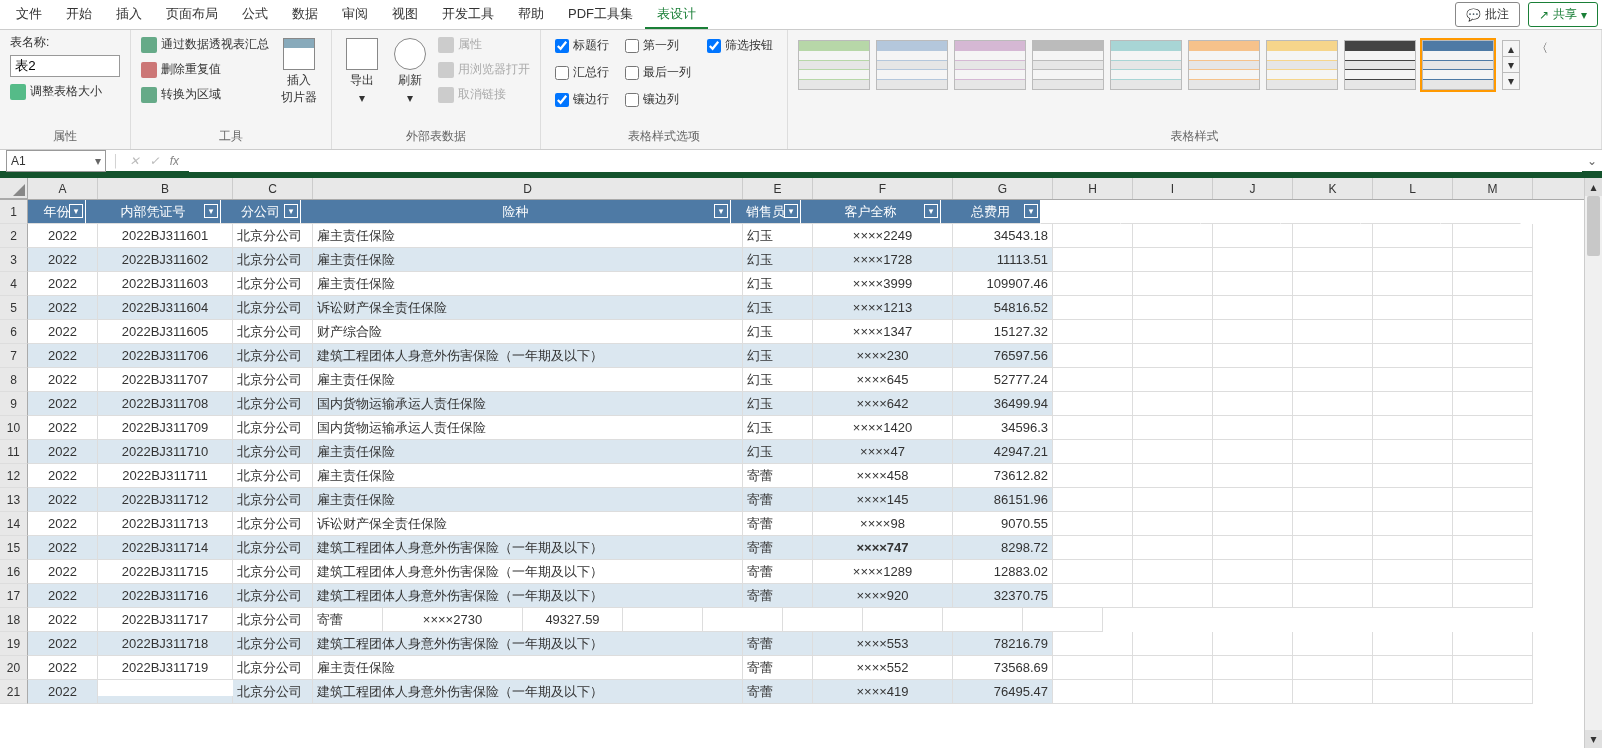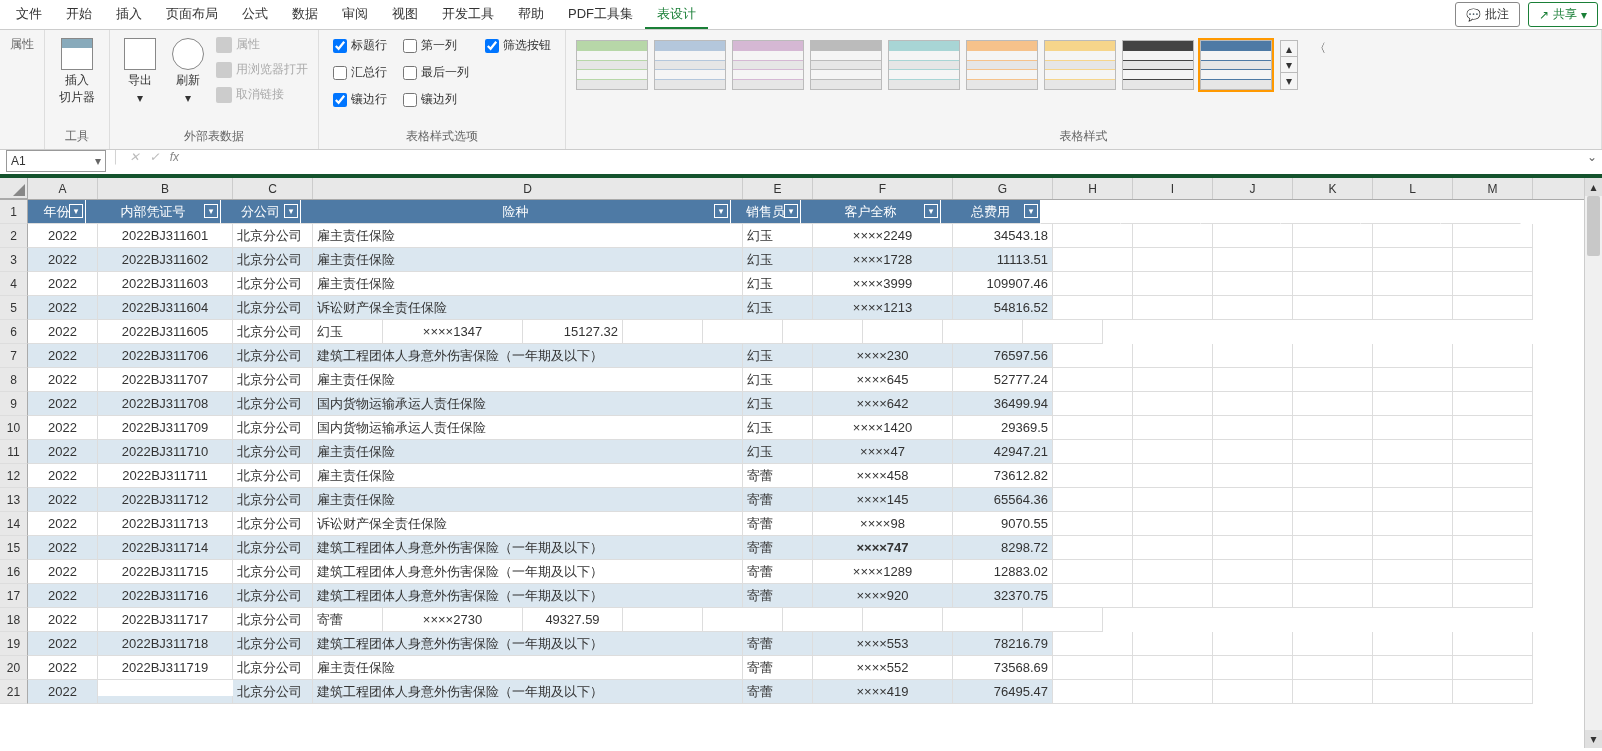--- a/index.html
+++ b/index.html
@@ -30,21 +30,21 @@
 .style-gallery { display: flex; gap: 6px; align-items: center; }
 .style-swatch { width: 72px; height: 50px; border: 1px solid #bbb; margin-top: 6px; }
 .style-swatch.sel { outline: 2px solid #f90; }
 .gallery-arrows { display: flex; flex-direction: column; border: 1px solid #bbb; margin-top: 6px; }
 .gallery-arrows span { width: 16px; height: 16px; text-align: center; line-height: 16px; border-bottom: 1px solid #bbb; }
 .gallery-arrows span:last-child { border-bottom: none; }
 .collapse-arrow { margin-left: 6px; margin-top: 6px; width: 16px; height: 16px; text-align: center; }
 .disabled { color: #aaa; }
 
 
-.formula-bar { display: flex; align-items: flex-start; height: 28px; border-bottom: 4px solid #14532d; }
+.formula-bar { display: flex; align-items: center; height: 28px; border-bottom: 7px solid #14532d; }
 .name-box { width: 100px; height: 22px; border: 1px solid #999; margin: 0 6px; padding: 0 4px; display: flex; align-items: center; justify-content: space-between; }
 .name-box .dd { color: #666; }
 .fx-btns { display: flex; gap: 10px; padding: 0 10px; color: #888; font-style: italic; }
 .fx-input { flex: 1; border: none; height: 22px; padding: 0 6px; }
 .fx-expand { width: 20px; text-align: center; color: #666; }
 
 
 .grid { position: relative; height: 570px; display: flex; }
 .grid-main { flex: 1; overflow: hidden; position: relative; }
 .col-headers { display: flex; height: 22px; background: #e8e8e8; border-bottom: 1px solid #aaa; }
@@ -102,25 +102,49 @@
       <span>↗</span>
       <span>共享</span>
       <span>▾</span>
     </div>
   </div>
 </div>
 
 <div class="ribbon">
 
   <div class="ribbon-group">
+    <div class="ribbon-group-body">
+      <div class="props-col">
+        <label>表名称:</label>
+        <input type="text" value="表2" style="">
+        <div class="ribbon-smallrow">
+          <span class="mini-icon" style="background:#5b8"></span>
+          <span>调整表格大小</span>
+        </div>
+      </div>
+    </div>
     <div class="ribbon-group-label">属性</div>
   </div>
 
   <div class="ribbon-group">
     <div class="ribbon-group-body">
+      <div class="props-col">
+        <div class="ribbon-smallrow">
+            <span class="mini-icon"></span>
+            <span>通过数据透视表汇总</span>
+          </div>
+        <div class="ribbon-smallrow">
+            <span class="mini-icon" style="background:#c77"></span>
+            <span>删除重复值</span>
+          </div>
+        <div class="ribbon-smallrow">
+            <span class="mini-icon" style="background:#6a8"></span>
+            <span>转换为区域</span>
+          </div>
+      </div>
       <div class="ribbon-bigbtn">
         <div class="icon-box" style="background:linear-gradient(#8ab,#8ab 30%,#fff 30%)"></div>
         <span style="white-space:pre;text-align:center">插入
 切片器</span>
       </div>
     </div>
     <div class="ribbon-group-label">工具</div>
   </div>
 
   <div class="ribbon-group">
@@ -420,20 +444,21 @@
             <div class="cell empty" style="width: 80px;"></div>
             <div class="cell empty" style="width: 80px;"></div>
             <div class="cell empty" style="width: 80px;"></div>
             <div class="cell empty" style="width: 80px;"></div>
             <div class="cell empty" style="width: 80px;"></div>
           </div>
           <div class="row even">
             <div class="cell ctr" style="width: 70px;">2022</div>
             <div class="cell ctr" style="width: 135px;">2022BJ311605</div>
             <div class="cell" style="width: 80px;">北京分公司</div>
+            <div class="cell" style="width: 430px;">财产综合险</div>
             <div class="cell" style="width: 70px;">幻玉</div>
             <div class="cell ctr" style="width: 140px;">××××1347</div>
             <div class="cell num" style="width: 100px;">15127.32</div>
             <div class="cell empty" style="width: 80px;"></div>
             <div class="cell empty" style="width: 80px;"></div>
             <div class="cell empty" style="width: 80px;"></div>
             <div class="cell empty" style="width: 80px;"></div>
             <div class="cell empty" style="width: 80px;"></div>
             <div class="cell empty" style="width: 80px;"></div>
           </div>
@@ -482,21 +507,21 @@
             <div class="cell empty" style="width: 80px;"></div>
             <div class="cell empty" style="width: 80px;"></div>
           </div>
           <div class="row even">
             <div class="cell ctr" style="width: 70px;">2022</div>
             <div class="cell ctr" style="width: 135px;">2022BJ311709</div>
             <div class="cell" style="width: 80px;">北京分公司</div>
             <div class="cell" style="width: 430px;">国内货物运输承运人责任保险</div>
             <div class="cell" style="width: 70px;">幻玉</div>
             <div class="cell ctr" style="width: 140px;">××××1420</div>
-            <div class="cell num" style="width: 100px;">29369.5</div>
+            <div class="cell num" style="width: 100px;">34596.3</div>
             <div class="cell empty" style="width: 80px;"></div>
             <div class="cell empty" style="width: 80px;"></div>
             <div class="cell empty" style="width: 80px;"></div>
             <div class="cell empty" style="width: 80px;"></div>
             <div class="cell empty" style="width: 80px;"></div>
             <div class="cell empty" style="width: 80px;"></div>
           </div>
           <div class="row odd">
             <div class="cell ctr" style="width: 70px;">2022</div>
             <div class="cell ctr" style="width: 135px;">2022BJ311710</div>
@@ -527,21 +552,21 @@
             <div class="cell empty" style="width: 80px;"></div>
             <div class="cell empty" style="width: 80px;"></div>
           </div>
           <div class="row odd">
             <div class="cell ctr" style="width: 70px;">2022</div>
             <div class="cell ctr" style="width: 135px;">2022BJ311712</div>
             <div class="cell" style="width: 80px;">北京分公司</div>
             <div class="cell" style="width: 430px;">雇主责任保险</div>
             <div class="cell" style="width: 70px;">寄蕾</div>
             <div class="cell ctr" style="width: 140px;">××××145</div>
-            <div class="cell num" style="width: 100px;">65564.36</div>
+            <div class="cell num" style="width: 100px;">86151.96</div>
             <div class="cell empty" style="width: 80px;"></div>
             <div class="cell empty" style="width: 80px;"></div>
             <div class="cell empty" style="width: 80px;"></div>
             <div class="cell empty" style="width: 80px;"></div>
             <div class="cell empty" style="width: 80px;"></div>
             <div class="cell empty" style="width: 80px;"></div>
           </div>
           <div class="row even">
             <div class="cell ctr" style="width: 70px;">2022</div>
             <div class="cell ctr" style="width: 135px;">2022BJ311713</div>

